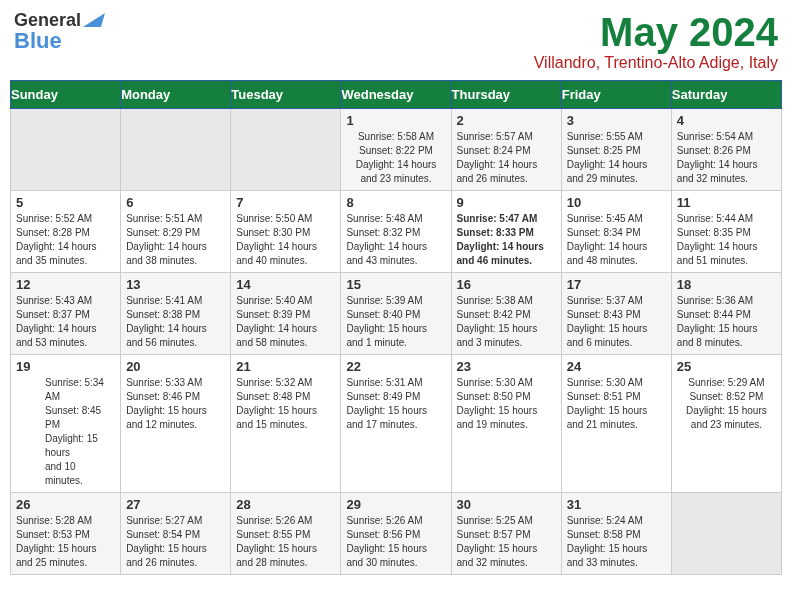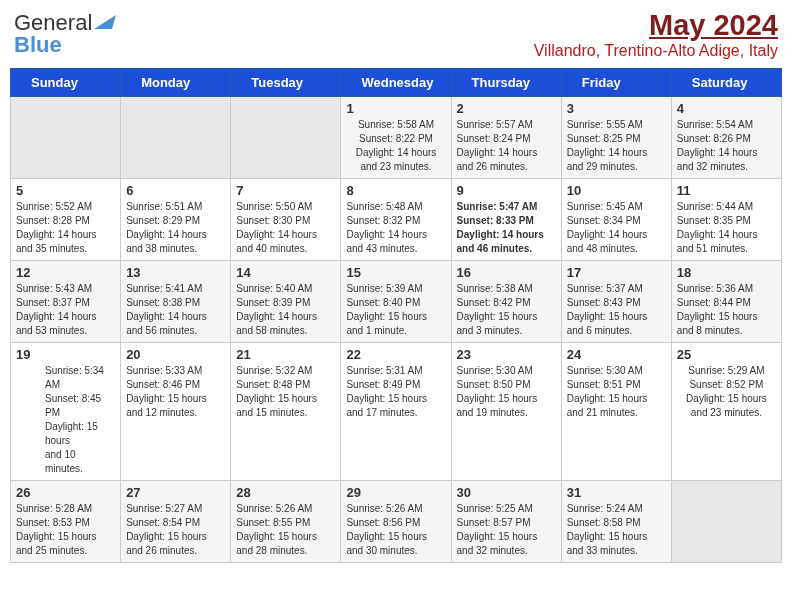--- a/index.html
+++ b/index.html
@@ -19,41 +19,40 @@
     }
     .logo {
       display: flex;
       flex-direction: column;
       align-items: flex-start;
     }
     .title-block {
       text-align: right;
     }
     .month-year {
-      font-size: 29px;
+      font-size: 40px;
       font-weight: bold;
-      color: #7f1d1d;
+      color: #15803d;
       line-height: 1.1;
-      text-decoration: underline;
     }
     .location {
       font-size: 16px;
       color: #b91c1c;
     }
     table {
       width: 100%;
       border-collapse: collapse;
       table-layout: fixed;
     }
     thead th {
-      background-color: #1d4ed8;
+      background-color: #15803d;
       color: #fff;
       font-size: 13px;
       font-weight: bold;
-      padding: 6px 20px;
+      padding: 6px 0;
       text-align: left;
       border: 1px solid #2a5a9f;
     }
     tbody td {
       border: 1px solid #ccc;
       vertical-align: top;
       padding: 4px 5px;
       font-size: 10.5px;
       color: #333;
       height: 80px;
@@ -77,21 +76,21 @@
     .empty-cell {
       background: #e8e8e8 !important;
     }
   </style>
 </head>
 <body>
 
 <div class="header">
   <div class="logo">
     <div style="display:flex; align-items:center;">
-      <div style="font-size:22px; font-weight:normal; color:#333; line-height:1.2;">
+      <div style="font-size:18px; font-weight:bold; color:#333; line-height:1.2;">
         <span style="color:#333;">General</span>
       </div>
       <div style="margin-left:2px; margin-top:-2px;">
         <svg width="22" height="18" viewBox="0 0 22 18">
           <polygon points="0,18 22,4 18,18" fill="#4a90d9"></polygon>
         </svg>
       </div>
     </div>
     <div style="font-size:22px; font-weight:bold; color:#4a90d9; margin-top:-4px;">Blue</div>
   </div>

